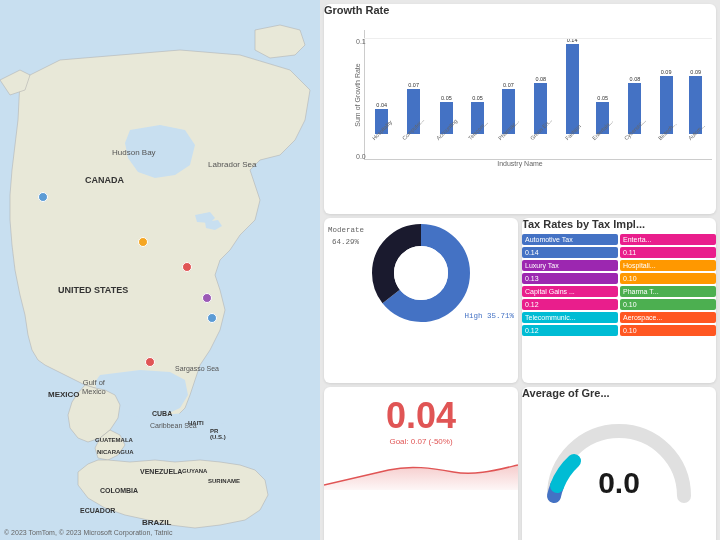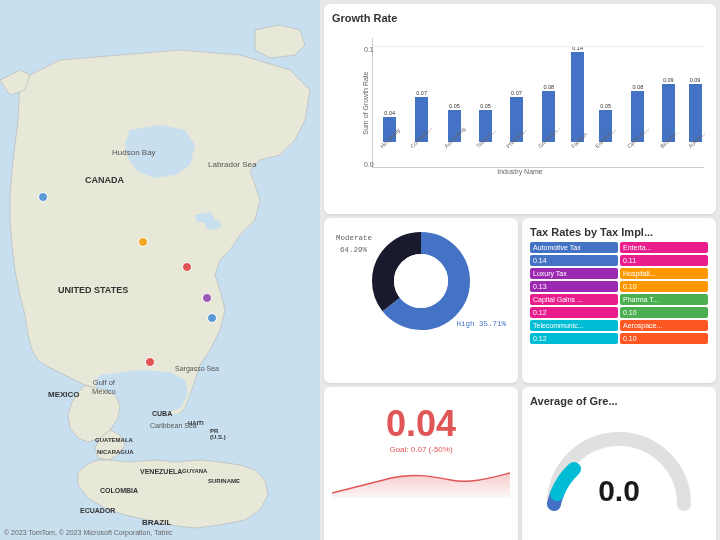--- a/index.html
+++ b/index.html
@@ -61,21 +61,21 @@
       grid-template-columns: 1fr 1fr;
       grid-template-rows: 210px 165px 165px;
       gap: 4px;
       padding: 4px;
       background: #e8e8e8;
     }
 
     .panel {
       background: white;
       border-radius: 6px;
-      padding: 8px;
+      padding: 0;
       overflow: hidden;
       position: relative;
       box-shadow: 0 1px 3px rgba(0,0,0,0.1);
     }
 
     .panel-title {
       font-size: 11px;
       font-weight: bold;
       color: #333;
       margin-bottom: 4px;
@@ -167,21 +167,21 @@
     <path d="M100,438 L110,430 L120,435 L125,445 L118,455 L108,460 L98,458 L95,448 Z" fill="#e8e8d8" stroke="#aaa" stroke-width="0.5"></path>
 
     <path d="M98,460 L108,460 L130,462 L155,460 L175,462 L200,460 L220,462 L240,465 L255,470 L265,480 L268,495 L260,510 L245,520 L220,525 L195,528 L170,525 L148,520 L125,515 L105,508 L88,498 L78,485 L78,472 L88,464 Z" fill="#e8e8d8" stroke="#aaa" stroke-width="0.5"></path>
   </svg>
 
   <span class="map-label" style="top:175px;left:85px">CANADA</span>
   <span class="map-label" style="top:285px;left:58px">UNITED STATES</span>
   <span class="map-label" style="top:390px;left:48px;font-size:8px">MEXICO</span>
   <span class="map-label" style="top:148px;left:112px;font-weight:normal;font-size:8px;color:#555">Hudson Bay</span>
   <span class="map-label" style="top:160px;left:208px;font-weight:normal;font-size:8px;color:#555">Labrador Sea</span>
-  <span class="map-label" style="top:378px;left:92px;font-weight:normal;font-size:7.5px;color:#555;text-align:center">Gulf of<br>Mexico</span>
+  <span class="map-label" style="top:378px;left:82px;font-weight:normal;font-size:7.5px;color:#555;text-align:center">Gulf of<br>Mexico</span>
   <span class="map-label" style="top:365px;left:175px;font-weight:normal;font-size:7px;color:#555">Sargasso Sea</span>
   <span class="map-label" style="top:422px;left:150px;font-weight:normal;font-size:7px;color:#555">Caribbean Sea</span>
   <span class="map-label" style="top:410px;left:152px;font-size:7px">CUBA</span>
   <span class="map-label" style="top:420px;left:188px;font-size:6px">HAITI</span>
   <span class="map-label" style="top:468px;left:140px;font-size:7px">VENEZUELA</span>
   <span class="map-label" style="top:487px;left:100px;font-size:7px">COLOMBIA</span>
   <span class="map-label" style="top:507px;left:80px;font-size:7px">ECUADOR</span>
   <span class="map-label" style="top:518px;left:142px;font-size:8px">BRAZIL</span>
   <span class="map-label" style="top:468px;left:182px;font-size:6px">GUYANA</span>
   <span class="map-label" style="top:478px;left:208px;font-size:6px">SURINAME</span>

